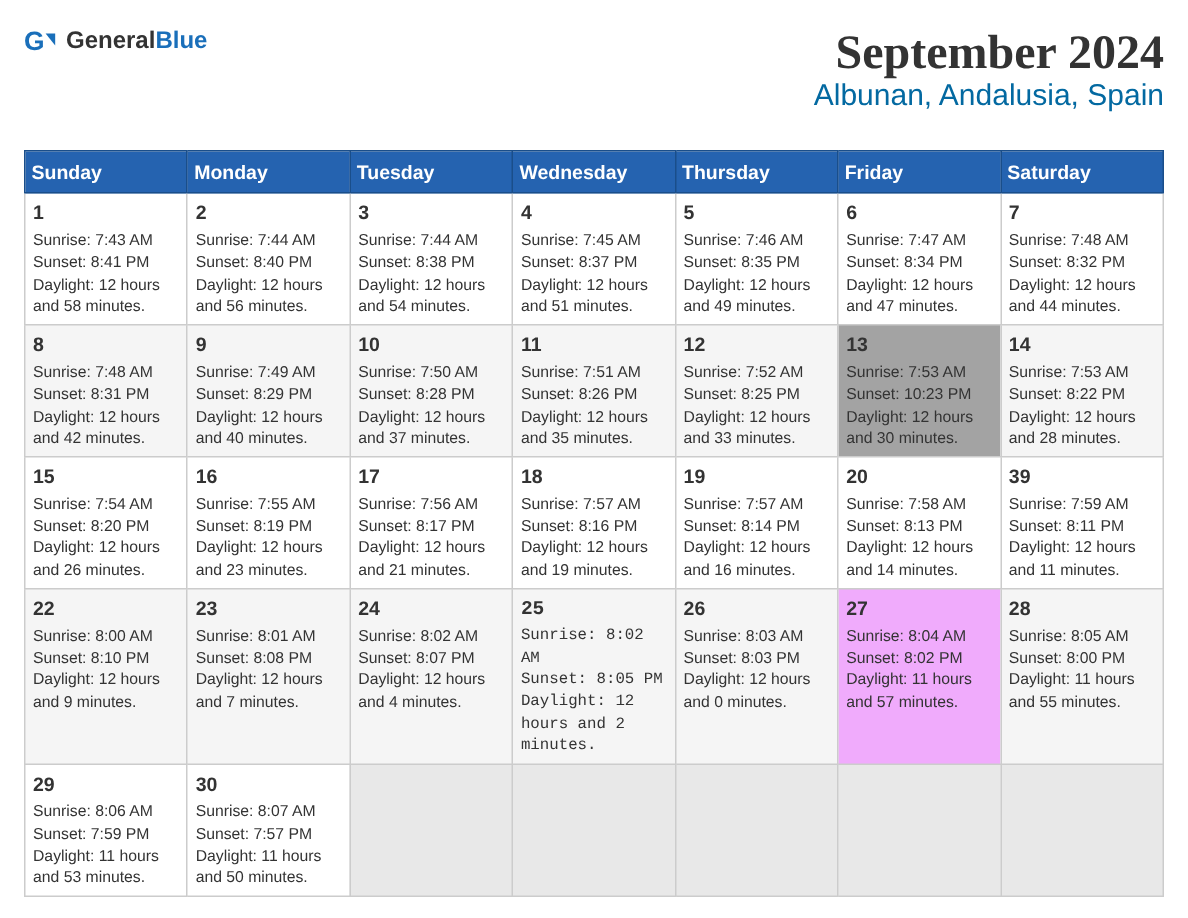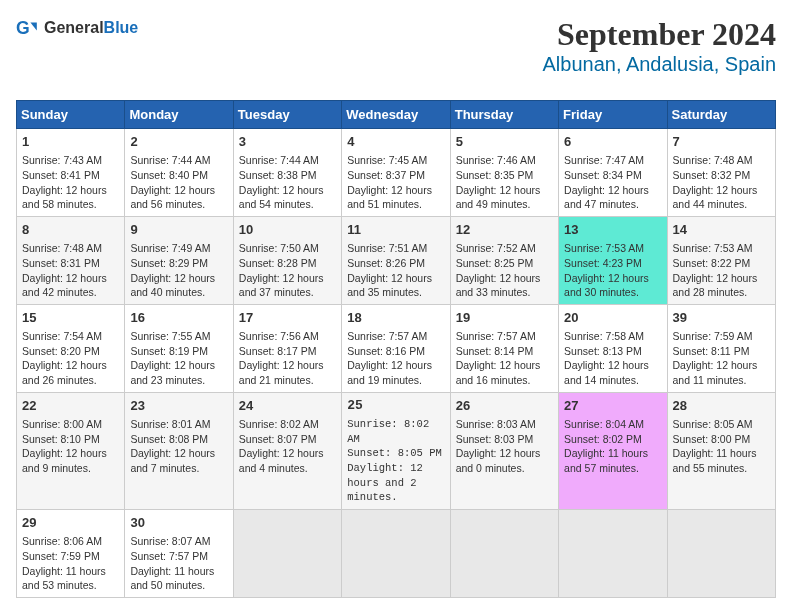--- a/index.html
+++ b/index.html
@@ -114,21 +114,21 @@
         <td><span class="day-num">5</span><span>Sunrise: 7:46 AM</span><br><span>Sunset: 8:35 PM</span><br><span>Daylight: 12 hours and 49 minutes.</span></td>
         <td><span class="day-num">6</span><span>Sunrise: 7:47 AM</span><br><span>Sunset: 8:34 PM</span><br><span>Daylight: 12 hours and 47 minutes.</span></td>
         <td><span class="day-num">7</span><span>Sunrise: 7:48 AM</span><br><span>Sunset: 8:32 PM</span><br><span>Daylight: 12 hours and 44 minutes.</span></td>
       </tr>
       <tr style="background: rgb(245, 245, 245);">
         <td style="background: rgb(245, 245, 245);"><span class="day-num">8</span><span>Sunrise: 7:48 AM</span><br><span>Sunset: 8:31 PM</span><br><span>Daylight: 12 hours and 42 minutes.</span></td>
         <td style="background: rgb(245, 245, 245);"><span class="day-num">9</span><span>Sunrise: 7:49 AM</span><br><span>Sunset: 8:29 PM</span><br><span>Daylight: 12 hours and 40 minutes.</span></td>
         <td style="background: rgb(245, 245, 245);"><span class="day-num">10</span><span>Sunrise: 7:50 AM</span><br><span>Sunset: 8:28 PM</span><br><span>Daylight: 12 hours and 37 minutes.</span></td>
         <td style="background: rgb(245, 245, 245);"><span class="day-num">11</span><span>Sunrise: 7:51 AM</span><br><span>Sunset: 8:26 PM</span><br><span>Daylight: 12 hours and 35 minutes.</span></td>
         <td style="background: rgb(245, 245, 245);"><span class="day-num">12</span><span>Sunrise: 7:52 AM</span><br><span>Sunset: 8:25 PM</span><br><span>Daylight: 12 hours and 33 minutes.</span></td>
-        <td style="background: #5eead4;"><span class="day-num">13</span><span>Sunrise: 7:53 AM</span><br><span>Sunset: 4:23 PM</span><br><span>Daylight: 12 hours and 30 minutes.</span></td>
+        <td style="background: #a3a3a3;"><span class="day-num">13</span><span>Sunrise: 7:53 AM</span><br><span>Sunset: 10:23 PM</span><br><span>Daylight: 12 hours and 30 minutes.</span></td>
         <td style="background: rgb(245, 245, 245);"><span class="day-num">14</span><span>Sunrise: 7:53 AM</span><br><span>Sunset: 8:22 PM</span><br><span>Daylight: 12 hours and 28 minutes.</span></td>
       </tr>
       <tr>
         <td><span class="day-num">15</span><span>Sunrise: 7:54 AM</span><br><span>Sunset: 8:20 PM</span><br><span>Daylight: 12 hours and 26 minutes.</span></td>
         <td><span class="day-num">16</span><span>Sunrise: 7:55 AM</span><br><span>Sunset: 8:19 PM</span><br><span>Daylight: 12 hours and 23 minutes.</span></td>
         <td><span class="day-num">17</span><span>Sunrise: 7:56 AM</span><br><span>Sunset: 8:17 PM</span><br><span>Daylight: 12 hours and 21 minutes.</span></td>
         <td><span class="day-num">18</span><span>Sunrise: 7:57 AM</span><br><span>Sunset: 8:16 PM</span><br><span>Daylight: 12 hours and 19 minutes.</span></td>
         <td><span class="day-num">19</span><span>Sunrise: 7:57 AM</span><br><span>Sunset: 8:14 PM</span><br><span>Daylight: 12 hours and 16 minutes.</span></td>
         <td><span class="day-num">20</span><span>Sunrise: 7:58 AM</span><br><span>Sunset: 8:13 PM</span><br><span>Daylight: 12 hours and 14 minutes.</span></td>
         <td><span class="day-num">39</span><span>Sunrise: 7:59 AM</span><br><span>Sunset: 8:11 PM</span><br><span>Daylight: 12 hours and 11 minutes.</span></td>

